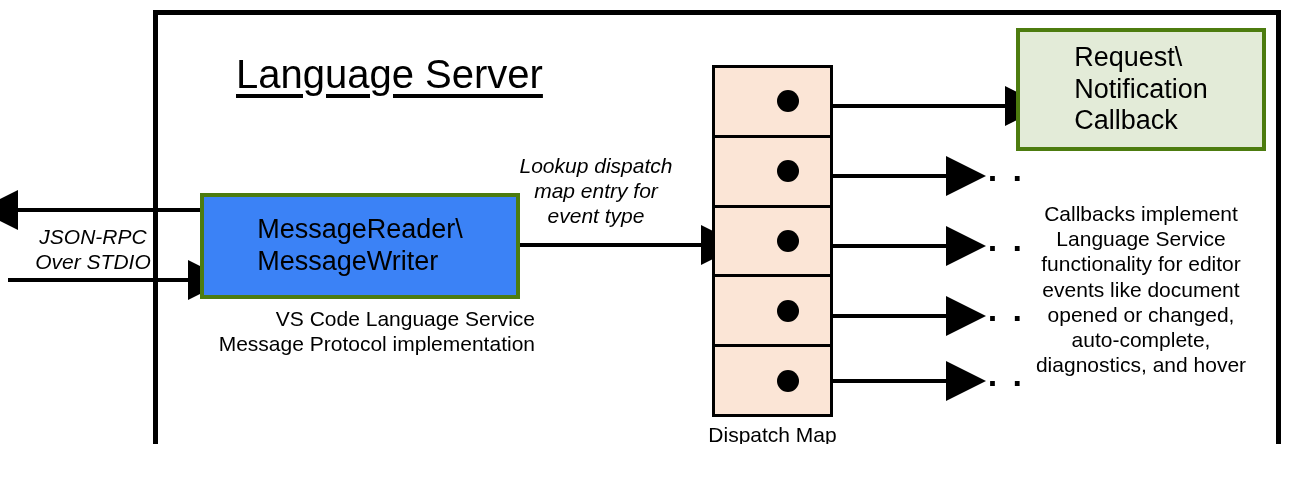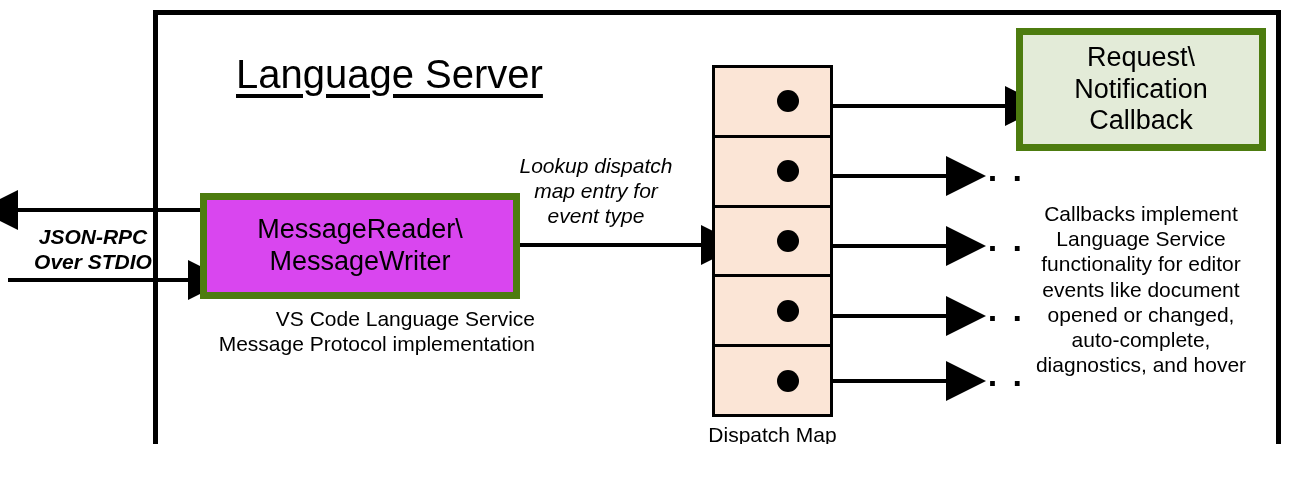--- a/index.html
+++ b/index.html
@@ -23,30 +23,29 @@
     left: 0;
     top: 0;
     width: 1291px;
     height: 494px;
   }
 
   
   .node-box {
     position: absolute;
     box-sizing: border-box;
-    border: 7px solid #4d7c0f;
+    border: 4px solid #4d7c0f;
     display: flex;
     align-items: center;
     justify-content: center;
-    text-align: center;
     line-height: 1.18;
   }
   #reader-box {
     left: 200px; top: 193px; width: 320px; height: 106px;
-    background: #d946ef;
+    background: #3b82f6;
     font-size: 27px;
   }
   #callback-box {
     left: 1016px; top: 28px; width: 250px; height: 123px;
     background: #e3ebd8;
     font-size: 27px;
   }
 
   
   #dispatch-map {
@@ -106,21 +105,21 @@
   }
   #map-caption {
     left: 645px; top: 422px; width: 255px;
     white-space: pre-line;
   }
   #callback-caption {
     left: 1006px; top: 201px; width: 270px;
     white-space: pre-line;
   }
   #stdio-label {
-    left: 18px; top: 224px; width: 150px; font-weight: bold;
+    left: 18px; top: 224px; width: 150px;
   }
   #lookup-label {
     left: 496px; top: 153px; width: 200px;
   }
   #dispatch-label {
     left: 830px; top: 40px; width: 190px;
   }
 
   .ellipsis {
     position: absolute;

